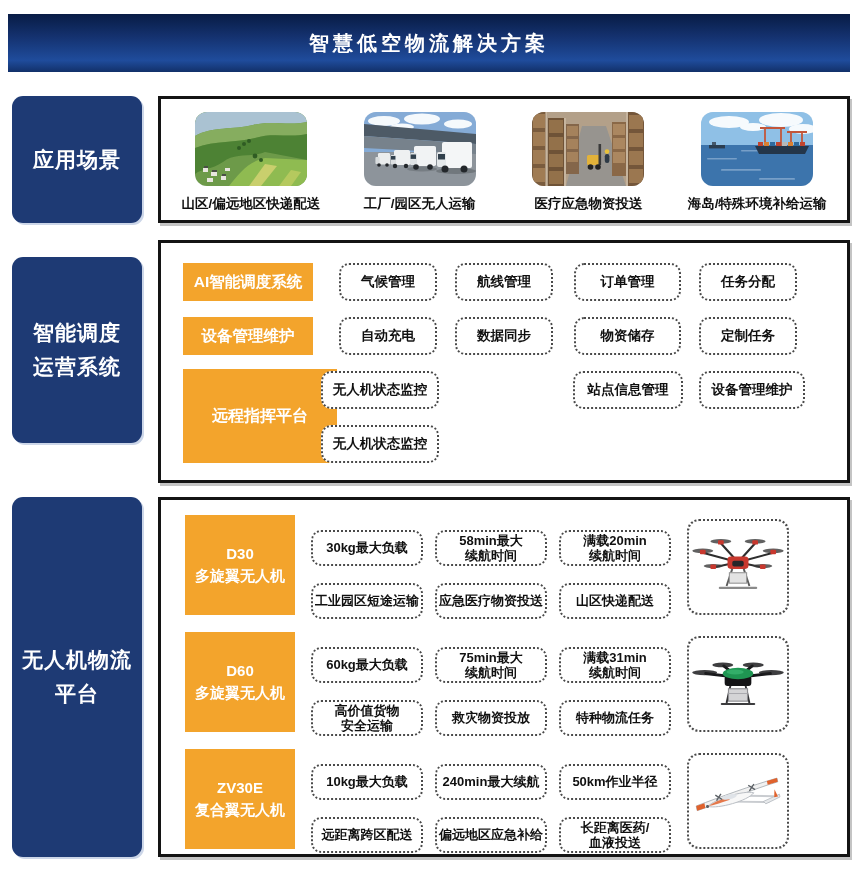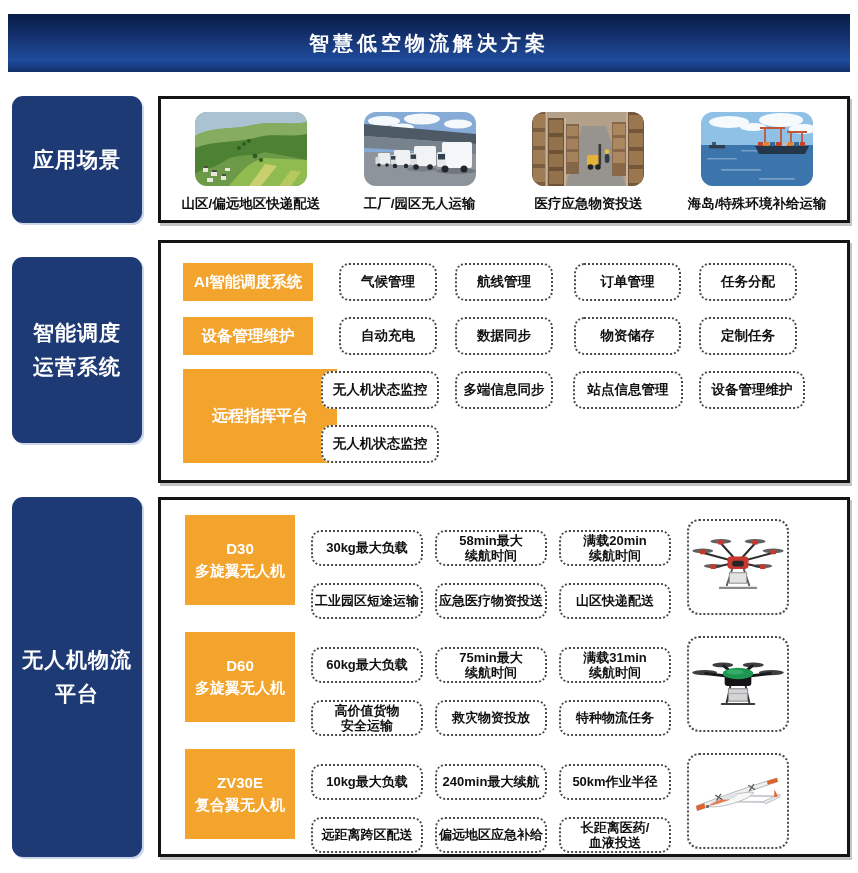--- a/index.html
+++ b/index.html
@@ -40,21 +40,21 @@
   .dash {
     position:absolute; height:38px; background:#fff;
     border:2px dotted #4a4a4a; border-radius:10px;
     display:flex; align-items:center; justify-content:center; text-align:center;
     font-size:13.5px; font-weight:700; line-height:1.2; white-space:pre-line;
   }
   
   .plat-panel { padding:15px 0 0 24px; }
   .product { position:relative; height:104px; margin-bottom:13px; }
   .pcard {
-    position:absolute; left:0; top:0; width:110px; height:90px; background:#f3a42c; color:#fff;
+    position:absolute; left:0; top:0; width:110px; height:100px; background:#f3a42c; color:#fff;
     display:flex; flex-direction:column; align-items:center; justify-content:center;
     font-weight:700; font-size:15px; line-height:1.5; text-align:center;
   }
   .spec { height:36px; font-size:13px; line-height:1.18; }
   .spec.c1 { left:126px; width:112px; }
   .spec.c2 { left:250px; width:112px; }
   .spec.c3 { left:374px; width:112px; }
   .spec.r1 { top:15px; }
   .spec.r2 { top:68px; }
   .drone-box {
@@ -263,21 +263,20 @@
   <div class="dash" style="left:538px;top:20px;width:98px;">任务分配</div>
 
   <div class="tag small" style="left:22px;top:74px;">设备管理维护</div>
   <div class="dash" style="left:178px;top:74px;width:98px;">自动充电</div>
   <div class="dash" style="left:294px;top:74px;width:98px;">数据同步</div>
   <div class="dash" style="left:413px;top:74px;width:107px;">物资储存</div>
   <div class="dash" style="left:538px;top:74px;width:98px;">定制任务</div>
 
   <div class="tag tall" style="left:22px;top:126px;">远程指挥平台</div>
   <div class="dash" style="left:160px;top:128px;width:118px;">无人机状态监控</div>
-  <div class="dash" style="left:294px;top:128px;width:98px;">多端信息同步</div>
   <div class="dash" style="left:412px;top:128px;width:110px;">站点信息管理</div>
   <div class="dash" style="left:538px;top:128px;width:106px;">设备管理维护</div>
   <div class="dash" style="left:160px;top:182px;width:118px;">无人机状态监控</div>
 </section>
 
 <div class="side-label" style="top:497px;height:360px;">无人机物流
 平台</div>
 <section class="panel plat-panel" style="top:497px;height:360px;">
 
   <div class="product">

